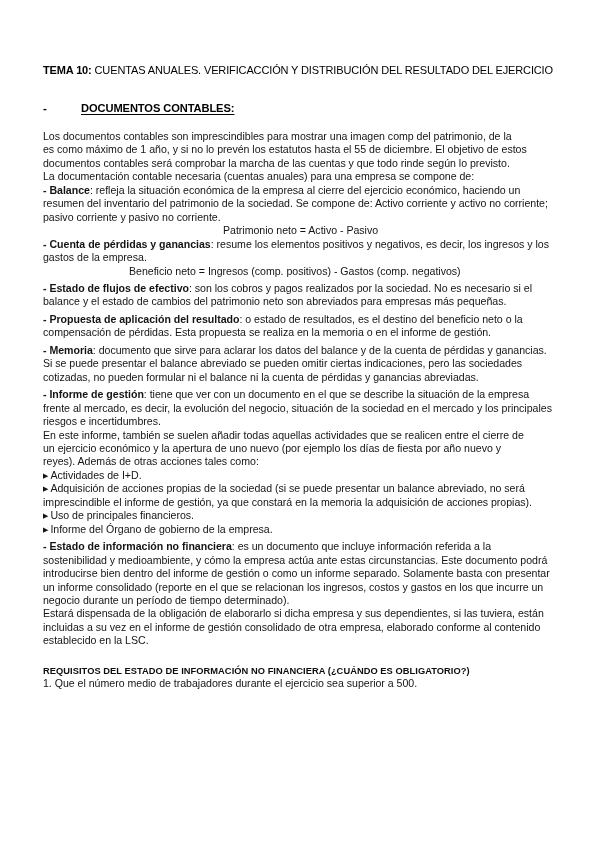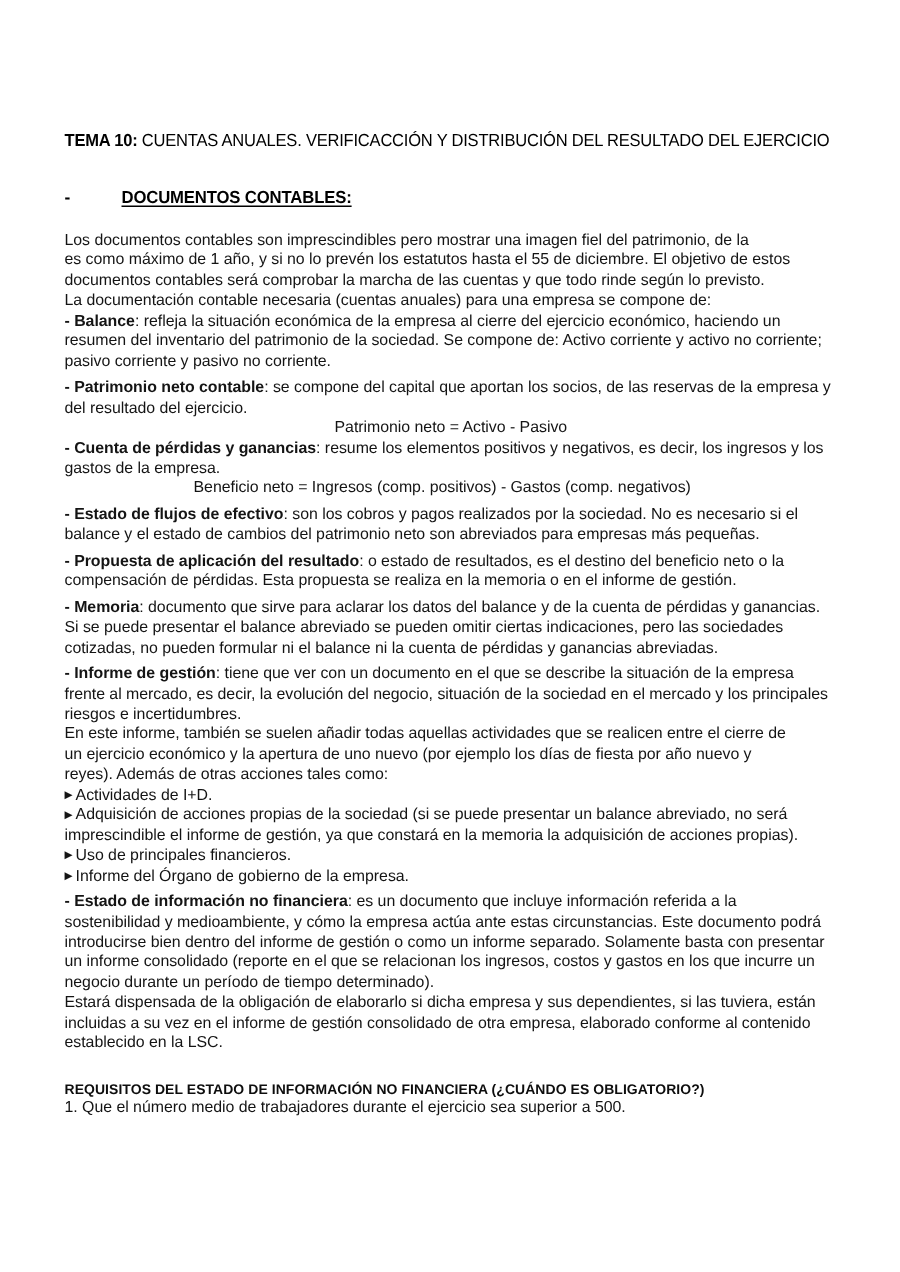--- a/index.html
+++ b/index.html
@@ -21,21 +21,20 @@
     width: 600px;
     height: 848px;
     background: #ffffff;
     overflow: hidden;
   }
   .content {
     position: absolute;
     left: 43px;
     top: 63px;
     width: 514px;
-    margin-top: 24px;
   }
 
   
   .doc-title {
     font-size: 11.6px;
     line-height: 14px;
     letter-spacing: -0.15px;
     color: #000;
     margin: 0 0 0 0;
     font-weight: 400;
@@ -133,28 +132,27 @@
 
     <div class="doc-title"><span class="strong">TEMA 10:</span><span> CUENTAS ANUALES. VERIFICACCIÓN Y DISTRIBUCIÓN DEL RESULTADO DEL EJERCICIO</span></div>
 
     <div class="dash-heading">
       <span class="dash">-</span>
       <span class="label">DOCUMENTOS CONTABLES:</span>
     </div>
 
     <div class="body-block">
 
-      <p class="para">Los documentos contables son imprescindibles pero mostrar una imagen fiel del patrimonio, de la</p>
+      <p class="para">Los documentos contables son imprescindibles para mostrar una imagen comp del patrimonio, de la</p>
       <p class="para">es como máximo de 1 año, y si no lo prevén los estatutos hasta el 55 de diciembre. El objetivo de estos</p>
       <p class="para">documentos contables será comprobar la marcha de las cuentas y que todo rinde según lo previsto.</p>
       <p class="para">La documentación contable necesaria (cuentas anuales) para una empresa se compone de:</p>
 
       <p class="para"><b>- Balance</b><span>: refleja la situación económica de la empresa al cierre del ejercicio económico, haciendo un resumen del inventario del patrimonio de la sociedad. Se compone de: Activo corriente y activo no corriente; pasivo corriente y pasivo no corriente.</span></p>
 
-      <p class="para gap"><b>- Patrimonio neto contable</b><span>: se compone del capital que aportan los socios, de las reservas de la empresa y del resultado del ejercicio.</span></p>
 
       <p class="formula indent-a">Patrimonio neto = Activo - Pasivo</p>
 
       <p class="para"><b>- Cuenta de pérdidas y ganancias</b><span>: resume los elementos positivos y negativos, es decir, los ingresos y los gastos de la empresa.</span></p>
 
       <p class="formula indent-b">Beneficio neto = Ingresos (comp. positivos) - Gastos (comp. negativos)</p>
 
       <p class="para gap"><b>- Estado de flujos de efectivo</b><span>: son los cobros y pagos realizados por la sociedad. No es necesario si el balance y el estado de cambios del patrimonio neto son abreviados para empresas más pequeñas.</span></p>
 
       <p class="para gap"><b>- Propuesta de aplicación del resultado</b><span>: o estado de resultados, es el destino del beneficio neto o la compensación de pérdidas. Esta propuesta se realiza en la memoria o en el informe de gestión.</span></p>

